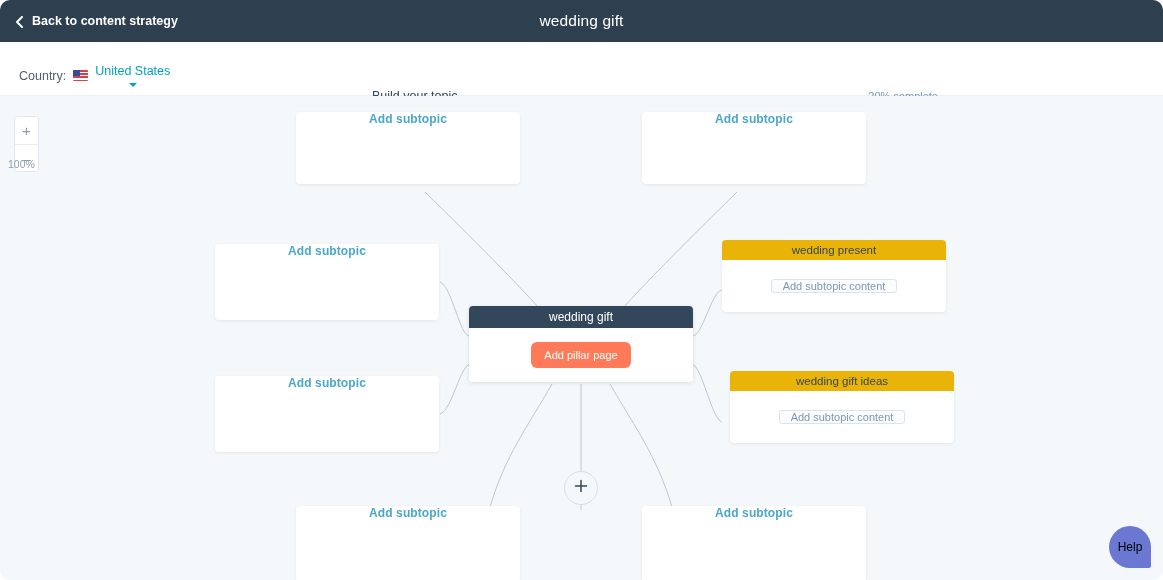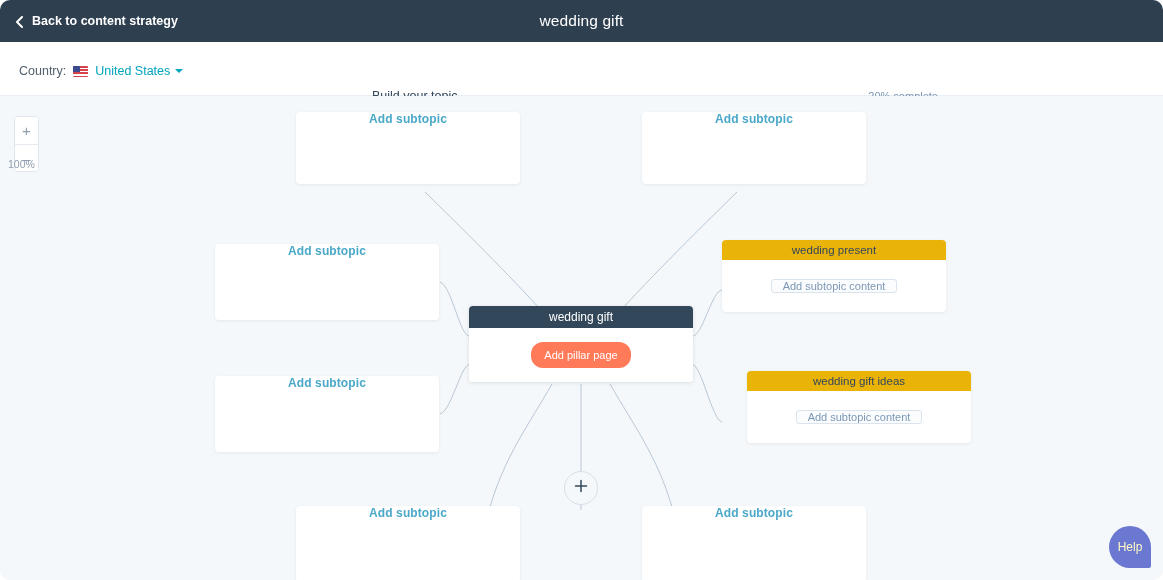--- a/index.html
+++ b/index.html
@@ -62,21 +62,21 @@
       to bottom,
       #d6424a 0px, #d6424a 1.6px,
       #ffffff 1.6px, #ffffff 3.2px);
   }
   .flag .canton {
     position: absolute; left: 0; top: 0; width: 7px; height: 6px;
     background: #3c4b90;
   }
   .country-value {
     color: #00a4bd; cursor: pointer;
-    display: flex; align-items: center; gap: 5px;
+    display: flex; align-items: center; gap: 5px; flex-direction: column;
   }
   .caret {
     width: 0; height: 0;
     border-left: 4px solid transparent;
     border-right: 4px solid transparent;
     border-top: 4.5px solid #00a4bd;
     display: inline-block;
   }
 
   .progress-wrap { position: absolute; left: 372px; top: 47px; width: 566px; }
@@ -173,38 +173,38 @@
     height: 22px; background: #33475b; color: #ffffff;
     display: flex; align-items: center; justify-content: center;
     font-size: 12px;
   }
   .center-body {
     height: 54px; display: flex; align-items: center; justify-content: center;
     background: #ffffff;
   }
   .pillar-btn {
     background: #ff7a59; color: #ffffff;
-    border: none; border-radius: 12px;
+    border: none; border-radius: 6px;
     font-size: 11px; padding: 7px 13px; cursor: pointer;
     font-family: "Liberation Sans", sans-serif;
   }
 
   .add-node-btn {
     position: absolute;
     width: 34px; height: 34px; border-radius: 50%;
     background: #f5f8fa; border: 1px solid #d6dfe8;
     display: flex; align-items: center; justify-content: center;
     color: #33475b; font-size: 17px; cursor: pointer;
   }
 
   
   .help-btn {
     position: absolute; right: 12px; bottom: 12px;
     width: 42px; height: 42px;
-    background: #6a78d1; color: #fef9c3;
+    background: #6a78d1; color: #000000;
     font-size: 12px;
     display: flex; align-items: center; justify-content: center;
     border-radius: 21px 21px 2px 21px;
     cursor: pointer;
   }
 </style>
 </head>
 <body>
 
 <div id="app">
@@ -304,21 +304,21 @@
       <span class="add-sub-text">Add subtopic</span>
     </div>
 
     <div class="node node-filled" style="left:722px; top:144px; width:224px; height:72px;">
       <div class="node-head">wedding present</div>
       <div class="node-body">
         <button class="ghost-btn">Add subtopic content</button>
       </div>
     </div>
 
-    <div class="node node-filled" style="left:747px; top:275px; width:224px; height:72px;">
+    <div class="node node-filled" style="left:730px; top:275px; width:224px; height:72px;">
       <div class="node-head">wedding gift ideas</div>
       <div class="node-body">
         <button class="ghost-btn">Add subtopic content</button>
       </div>
     </div>
 
     <div class="node-center" style="left:469px; top:210px; width:224px; height:76px;">
       <div class="center-head">wedding gift</div>
       <div class="center-body">
         <button class="pillar-btn">Add pillar page</button>

